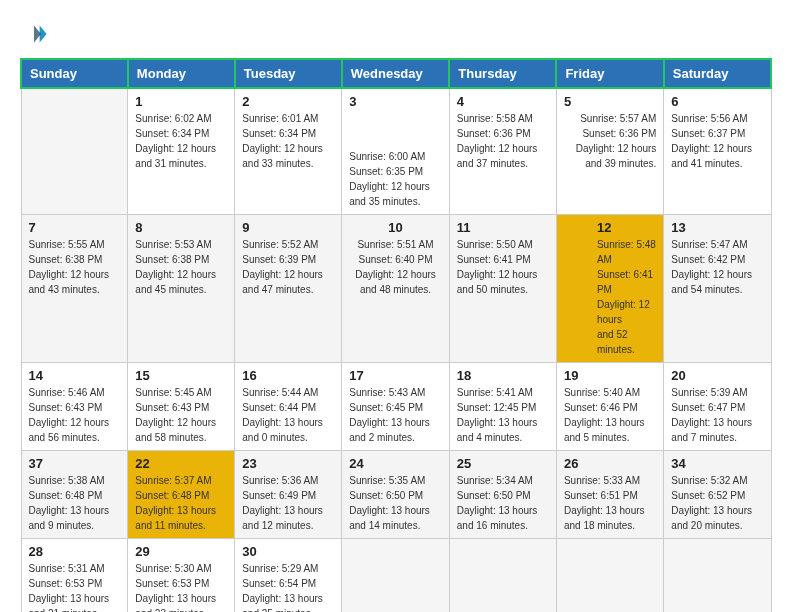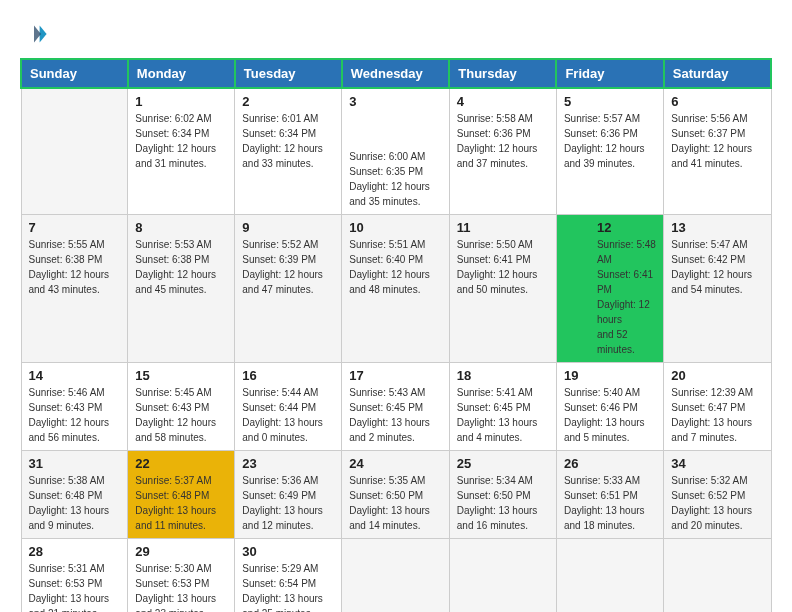--- a/index.html
+++ b/index.html
@@ -149,21 +149,21 @@
         </td>
         <td style="background: rgb(255, 255, 255);">
           <span class="day-number">4</span>
           <div class="day-info" style="white-space: pre-line;">Sunrise: 5:58 AM
 Sunset: 6:36 PM
 Daylight: 12 hours
 and 37 minutes.</div>
         </td>
         <td style="background: rgb(255, 255, 255);">
           <span class="day-number">5</span>
-          <div class="day-info" style="white-space: pre-line;">Sunrise: 5:57 AM
+          <div class="day-info" style="white-space: pre-line; text-align: right;">Sunrise: 5:57 AM
 Sunset: 6:36 PM
 Daylight: 12 hours
 and 39 minutes.</div>
         </td>
         <td style="background: rgb(255, 255, 255);">
           <span class="day-number">6</span>
           <div class="day-info" style="white-space: pre-line;">Sunrise: 5:56 AM
 Sunset: 6:37 PM
 Daylight: 12 hours
 and 41 minutes.</div>
@@ -184,35 +184,35 @@
 Daylight: 12 hours
 and 45 minutes.</div>
         </td>
         <td style="background: rgb(244, 244, 244);">
           <span class="day-number">9</span>
           <div class="day-info" style="white-space: pre-line;">Sunrise: 5:52 AM
 Sunset: 6:39 PM
 Daylight: 12 hours
 and 47 minutes.</div>
         </td>
-        <td style="background: rgb(244, 244, 244);">
+        <td style="background: rgb(244, 244, 244); text-align: center;">
           <span class="day-number">10</span>
           <div class="day-info" style="white-space: pre-line;">Sunrise: 5:51 AM
 Sunset: 6:40 PM
 Daylight: 12 hours
 and 48 minutes.</div>
         </td>
         <td style="background: rgb(244, 244, 244);">
           <span class="day-number">11</span>
           <div class="day-info" style="white-space: pre-line;">Sunrise: 5:50 AM
 Sunset: 6:41 PM
 Daylight: 12 hours
 and 50 minutes.</div>
         </td>
-        <td style="background: #22c55e; padding-left: 40px;">
+        <td style="background: #eab308; padding-left: 40px;">
           <span class="day-number">12</span>
           <div class="day-info" style="white-space: pre-line;">Sunrise: 5:48 AM
 Sunset: 6:41 PM
 Daylight: 12 hours
 and 52 minutes.</div>
         </td>
         <td style="background: rgb(244, 244, 244);">
           <span class="day-number">13</span>
           <div class="day-info" style="white-space: pre-line;">Sunrise: 5:47 AM
 Sunset: 6:42 PM
@@ -245,42 +245,42 @@
         <td style="background: rgb(255, 255, 255);">
           <span class="day-number">17</span>
           <div class="day-info" style="white-space: pre-line;">Sunrise: 5:43 AM
 Sunset: 6:45 PM
 Daylight: 13 hours
 and 2 minutes.</div>
         </td>
         <td style="background: rgb(255, 255, 255);">
           <span class="day-number">18</span>
           <div class="day-info" style="white-space: pre-line;">Sunrise: 5:41 AM
-Sunset: 6:45 PM
+Sunset: 12:45 PM
 Daylight: 13 hours
 and 4 minutes.</div>
         </td>
         <td style="background: rgb(255, 255, 255);">
           <span class="day-number">19</span>
           <div class="day-info" style="white-space: pre-line;">Sunrise: 5:40 AM
 Sunset: 6:46 PM
 Daylight: 13 hours
 and 5 minutes.</div>
         </td>
         <td style="background: rgb(255, 255, 255);">
           <span class="day-number">20</span>
-          <div class="day-info" style="white-space: pre-line;">Sunrise: 12:39 AM
+          <div class="day-info" style="white-space: pre-line;">Sunrise: 5:39 AM
 Sunset: 6:47 PM
 Daylight: 13 hours
 and 7 minutes.</div>
         </td>
       </tr>
       <tr>
         <td style="background: rgb(244, 244, 244);">
-          <span class="day-number">31</span>
+          <span class="day-number">37</span>
           <div class="day-info" style="white-space: pre-line;">Sunrise: 5:38 AM
 Sunset: 6:48 PM
 Daylight: 13 hours
 and 9 minutes.</div>
         </td>
         <td style="background: #eab308;">
           <span class="day-number">22</span>
           <div class="day-info" style="white-space: pre-line;">Sunrise: 5:37 AM
 Sunset: 6:48 PM
 Daylight: 13 hours

